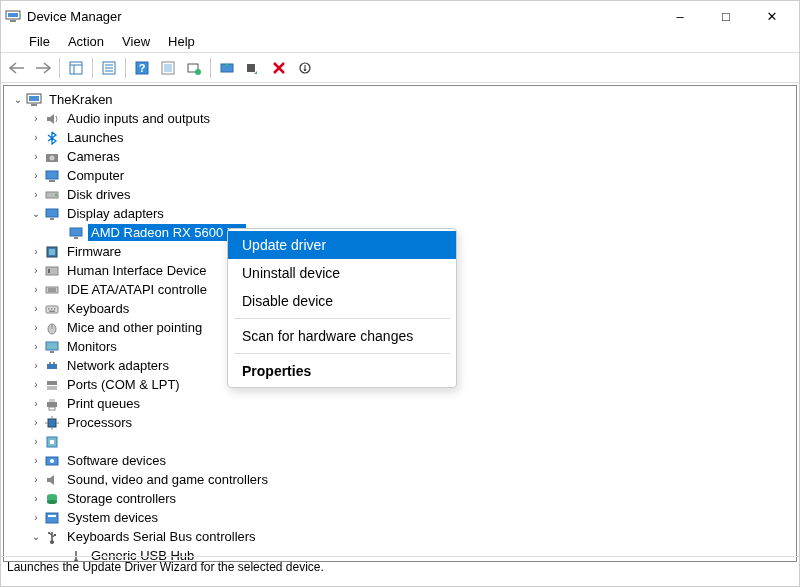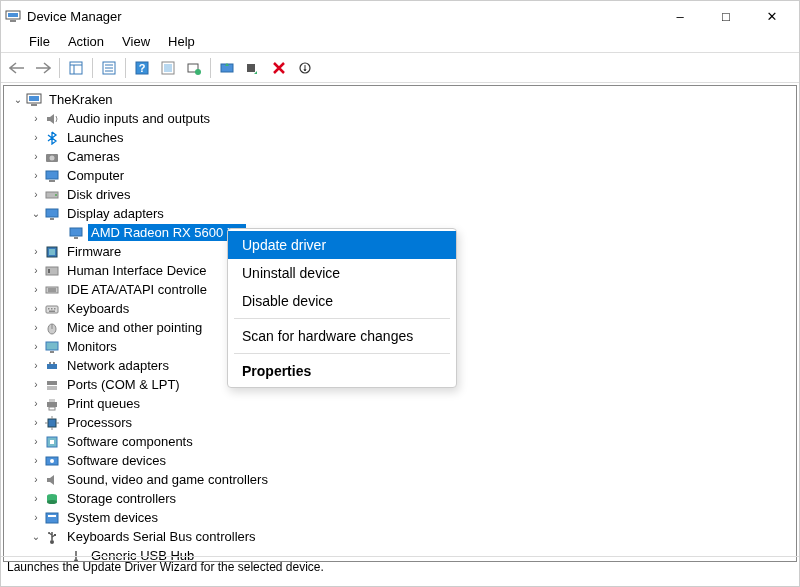--- a/index.html
+++ b/index.html
@@ -326,21 +326,20 @@
         <span class="label">Processors</span>
       </div>
     <div class="node level-1">
         <span class="expander">›</span>
         <span class="dev-icon">
           <svg width="14" height="14" viewBox="0 0 14 14">
             <rect x="2" y="2" width="10" height="10" fill="#7bc" stroke="#3a7ab8"></rect>
             <rect x="5" y="5" width="4" height="4" fill="#fff"></rect>
           </svg>
         </span>
-        <span class="label">Software components</span>
       </div>
     <div class="node level-1">
         <span class="expander">›</span>
         <span class="dev-icon">
           <svg width="14" height="14" viewBox="0 0 14 14">
             <rect x="1" y="3" width="12" height="8" fill="#4a90d9" stroke="#2a6aa8"></rect>
             <circle cx="7" cy="7" r="2" fill="#fff"></circle>
           </svg>
         </span>
         <span class="label">Software devices</span>

